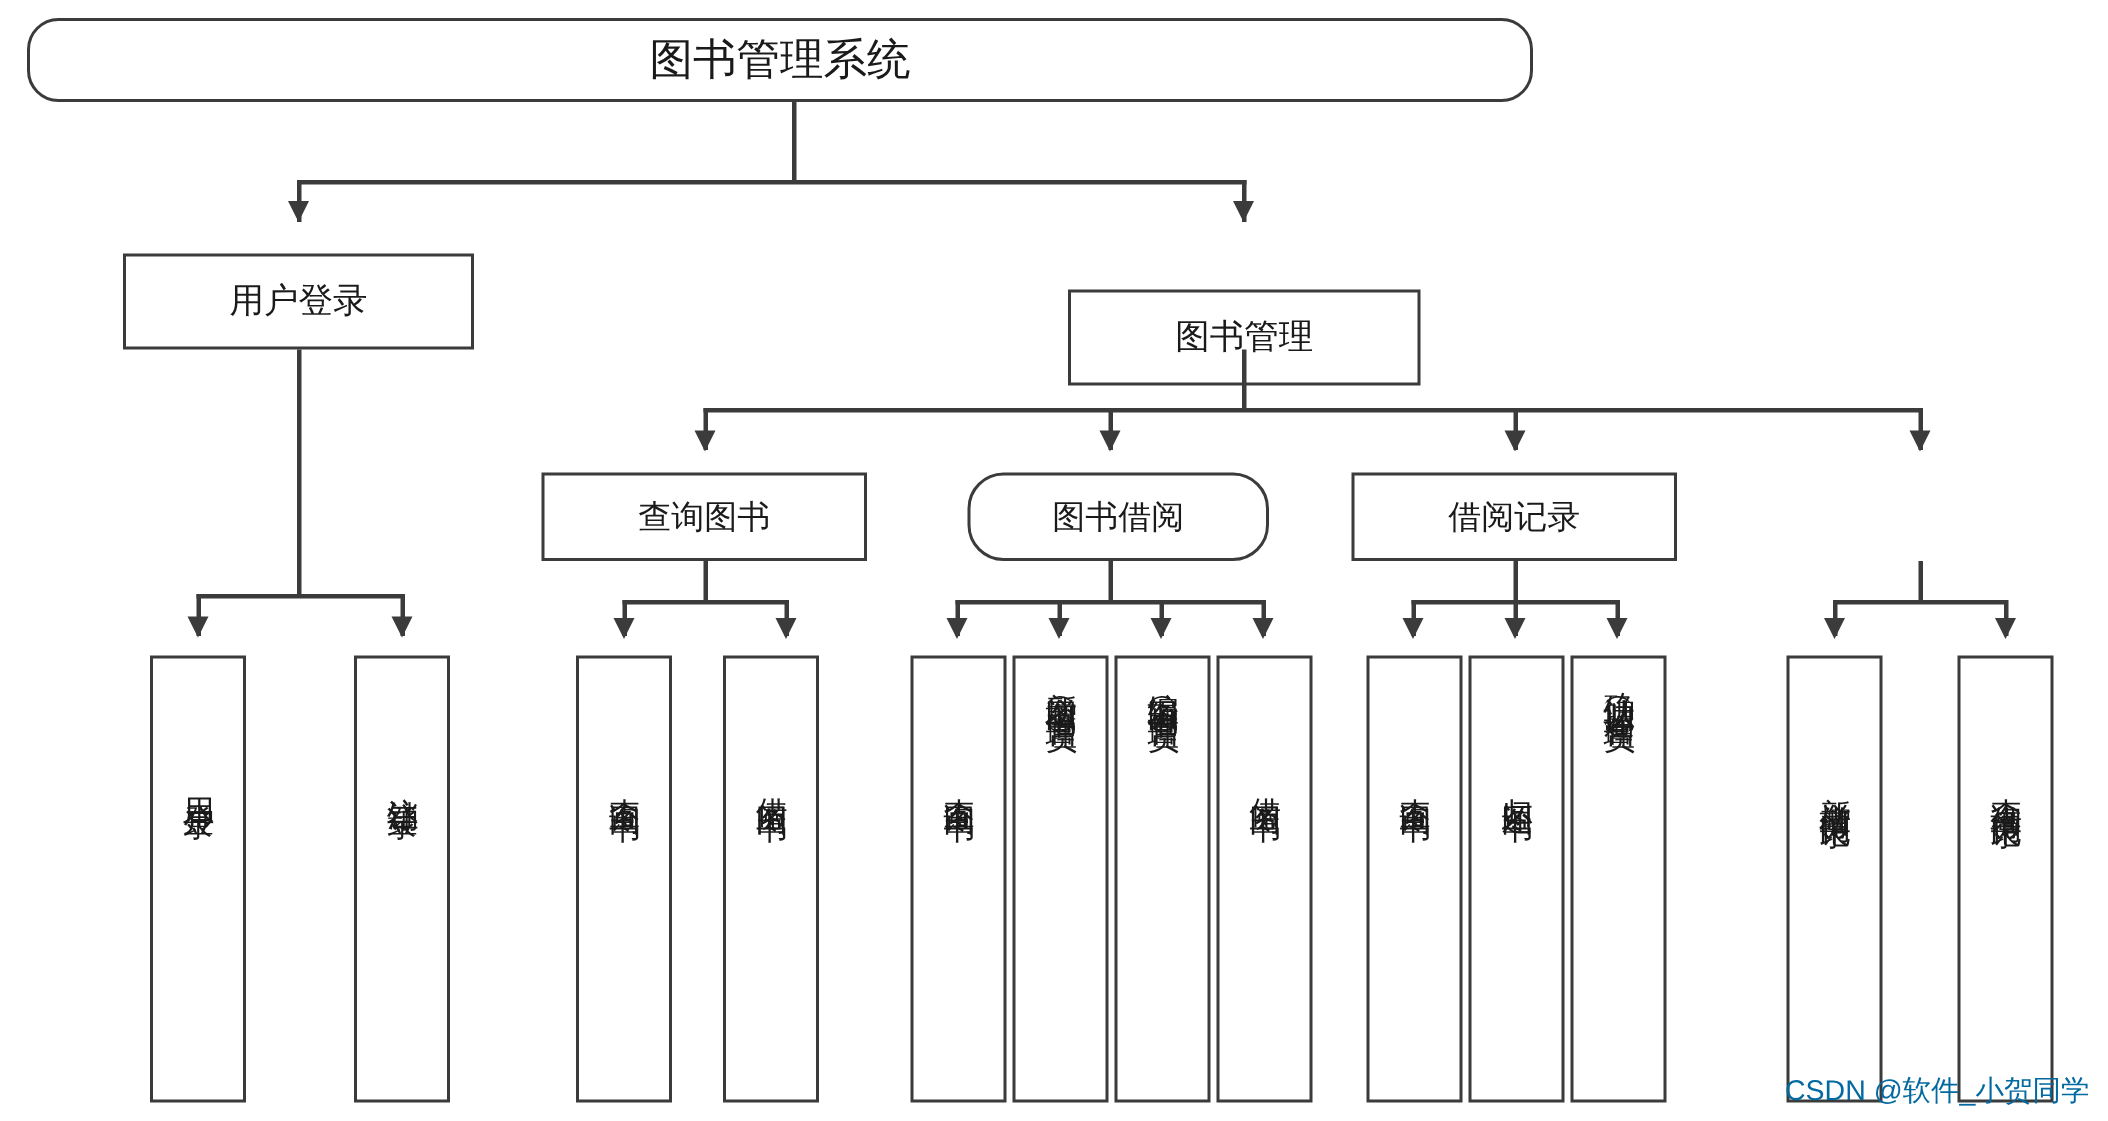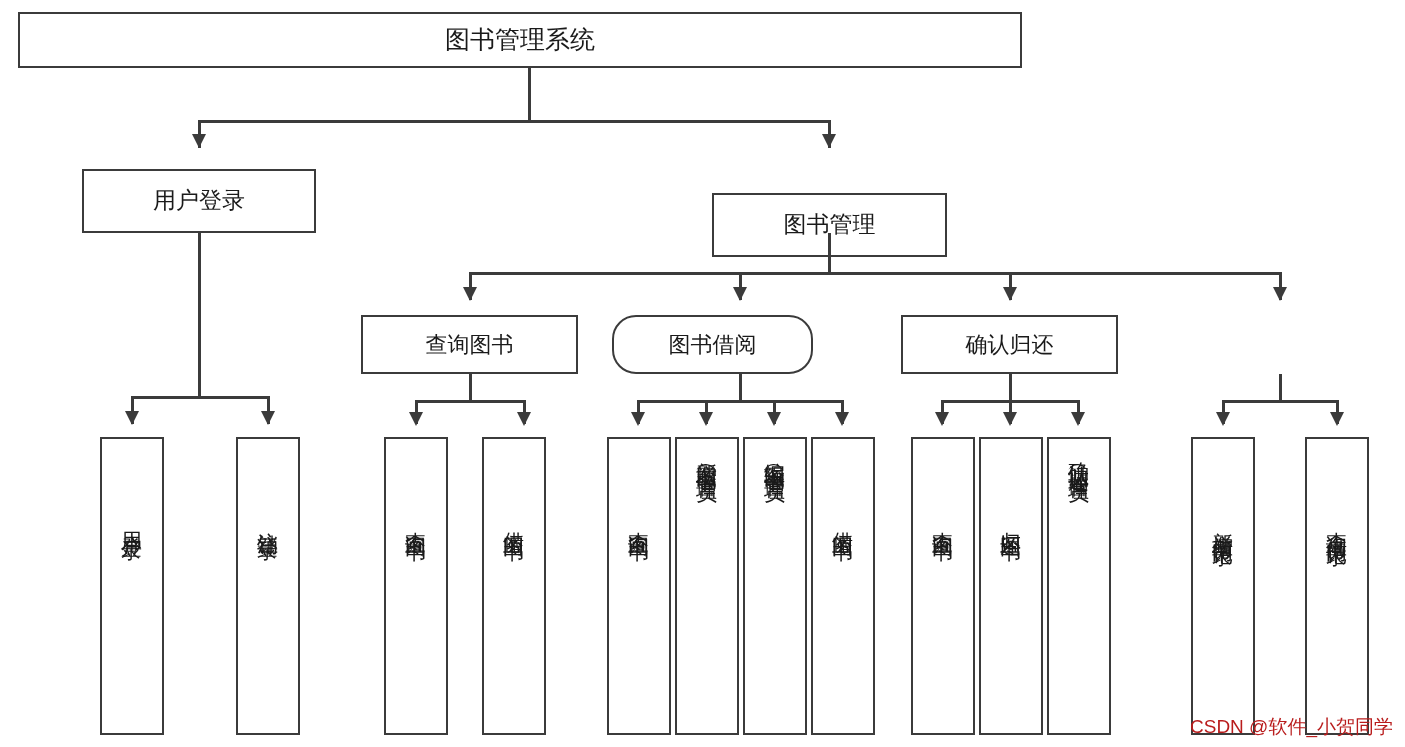--- a/index.html
+++ b/index.html
@@ -24,21 +24,22 @@
     box-sizing: border-box;
     border: 2.5px solid #3b3b3b;
     background: #ffffff;
     display: flex;
     align-items: center;
     justify-content: center;
     color: #1a1a1a;
     line-height: 1.18;
   }
   .node.root {
-    font-size: 25px;
+    font-size: 29px;
+    border-radius: 21px;
   }
   .node.lvl2 {
     font-size: 23px;
   }
   .node.lvl3 {
     font-size: 22px;
   }
   
   .node.leaf {
     font-size: 21px;
@@ -67,21 +68,21 @@
     position: absolute;
     width: 0;
     height: 0;
     border-left: 7px solid transparent;
     border-right: 7px solid transparent;
     border-top: 14px solid #3b3b3b;
   }
   
   #watermark {
     position: absolute;
-    color: #b91c1c;
+    color: #0369a1;
     font-size: 19px;
     white-space: nowrap;
     font-family: "Liberation Sans", "DejaVu Sans", sans-serif;
   }
 </style>
 </head>
 <body>
 
 <div id="canvas">
 
@@ -119,25 +120,25 @@
   <div class="edge v" style="left:739px; top:272px; width:2.5px; height:28px;"></div>
   <div class="arrow" style="left:733px; top:287px;"></div>
   <div class="edge v" style="left:1009px; top:272px; width:2.5px; height:28px;"></div>
   <div class="arrow" style="left:1003px; top:287px;"></div>
   <div class="edge v" style="left:1279px; top:272px; width:2.5px; height:28px;"></div>
   <div class="arrow" style="left:1273px; top:287px;"></div>
 
   <div class="node lvl3" style="left:361px; top:315px; width:217px; height:59px;">
     <span>查询图书</span>
   </div>
-  <div class="node lvl3" style="left:612px; top:315px; width:201px; height:59px;border-radius:24px;">
+  <div class="node lvl3" style="left:645px; top:315px; width:201px; height:59px;border-radius:24px;">
     <span>图书借阅</span>
   </div>
   <div class="node lvl3" style="left:901px; top:315px; width:217px; height:59px;">
-    <span>确认归还</span>
+    <span>借阅记录</span>
   </div>
 
   <div class="edge v" style="left:469px; top:374px; width:2.5px; height:28px;"></div>
   <div class="edge h" style="left:415px; top:400px; width:110px; height:2.5px;"></div>
   <div class="edge v" style="left:415px; top:400px; width:2.5px; height:24px;"></div>
   <div class="arrow" style="left:409px; top:412px;"></div>
   <div class="edge v" style="left:523px; top:400px; width:2.5px; height:24px;"></div>
   <div class="arrow" style="left:517px; top:412px;"></div>
 
   <div class="edge v" style="left:739px; top:374px; width:2.5px; height:28px;"></div>

